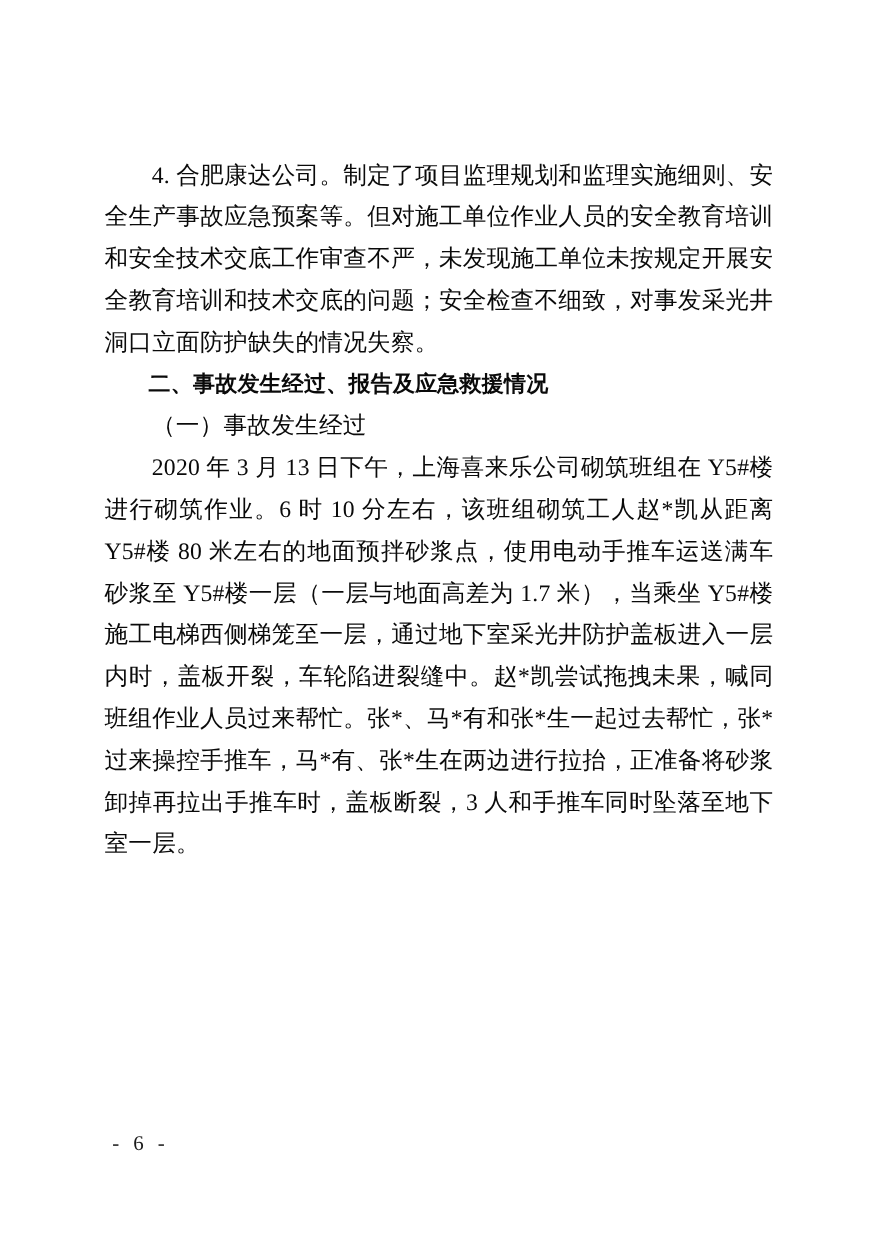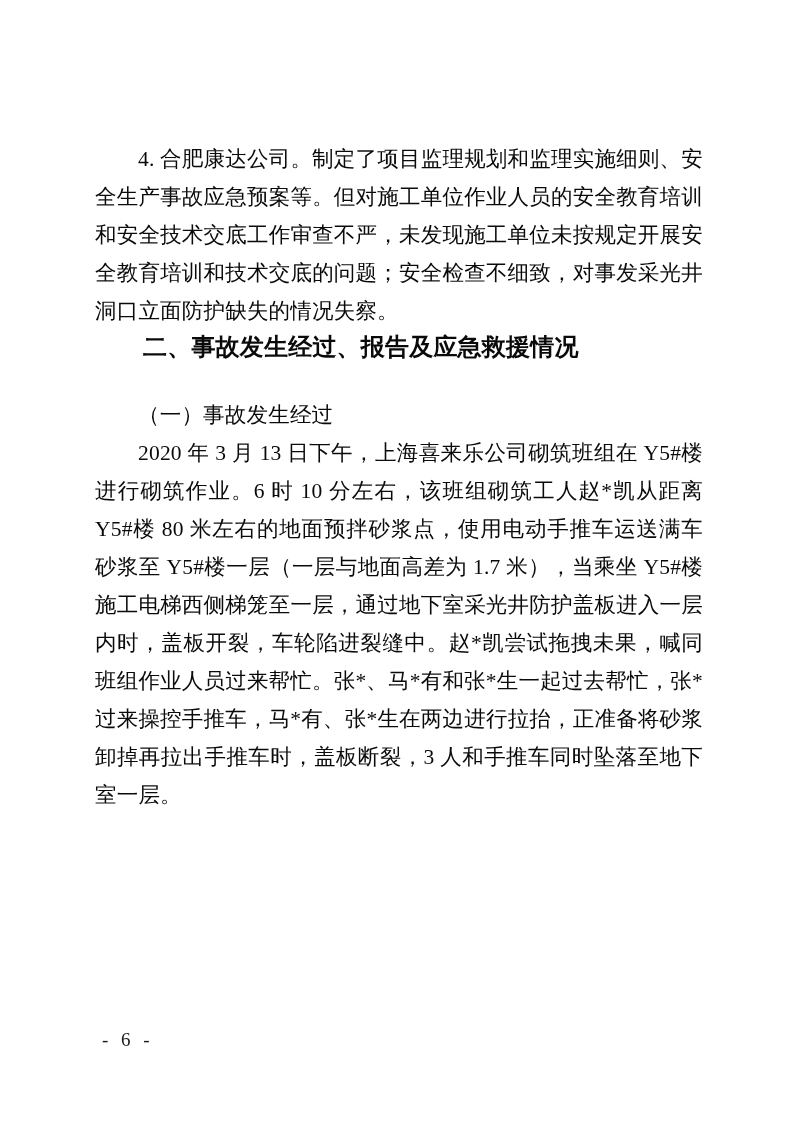--- a/index.html
+++ b/index.html
@@ -27,29 +27,28 @@
     letter-spacing: 0.2px;
     color: #0a0a0a;
   }
   .para-body {
     text-indent: 2em;
     font-family: "Liberation Serif", "DejaVu Serif", serif;
     font-weight: normal;
   }
   .para-heading {
     text-indent: 2em;
-    font-family: Liberation Mono, monospace;
+    font-family: Liberation Serif, serif;
     font-weight: bold;
-    font-size: 24px;
+    font-size: 20px;
   }
   .para-subheading {
     text-indent: 2em;
     font-family: "Liberation Serif", "DejaVu Serif", serif;
     font-weight: normal;
-    margin-top: 28px;
   }
   .page-number {
     position: absolute;
     left: 102px;
     top: 1026px;
     font-size: 19px;
     line-height: 28px;
     letter-spacing: 4px;
     font-family: "Liberation Serif", "DejaVu Serif", serif;
     color: #1a1a1a;

